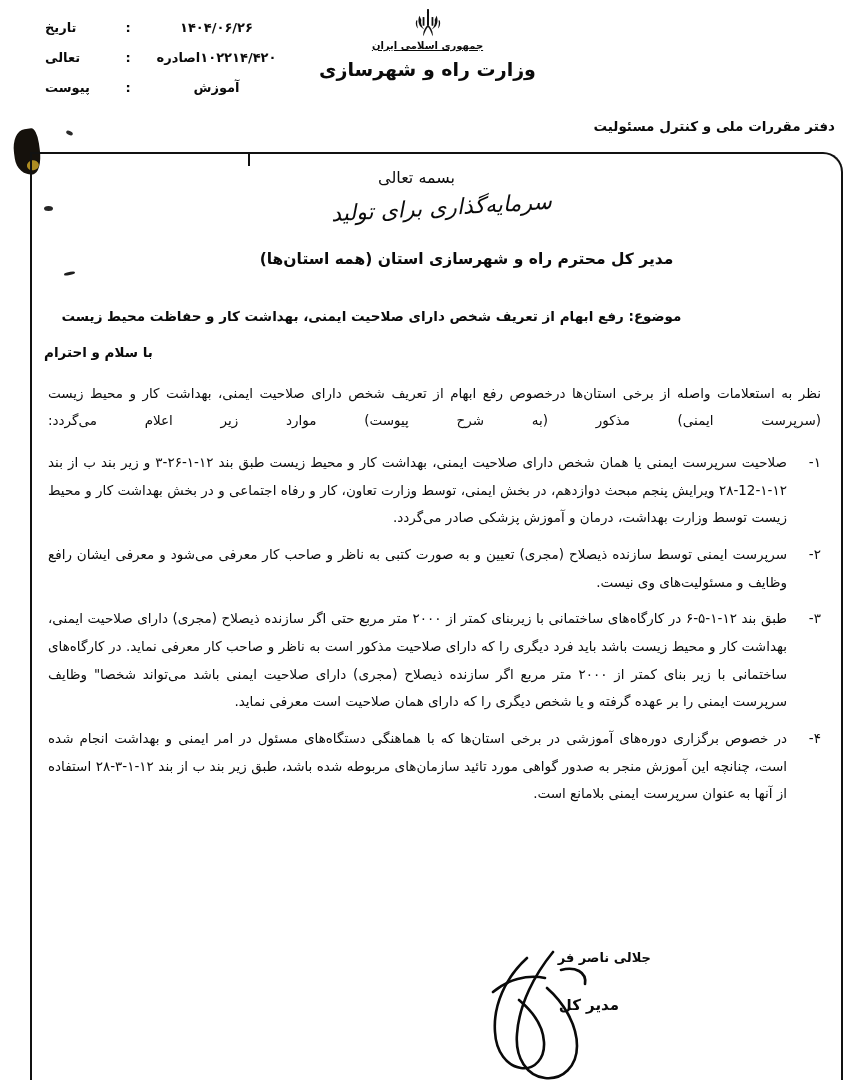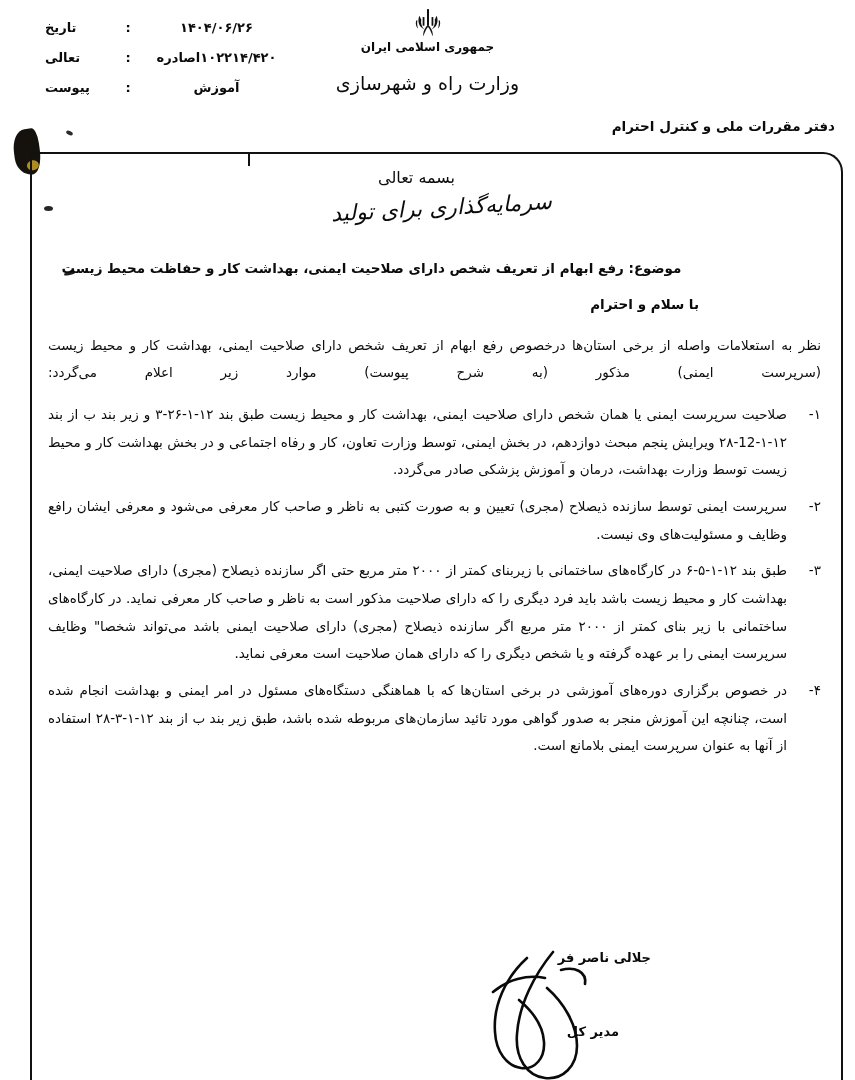--- a/index.html
+++ b/index.html
@@ -31,32 +31,33 @@
     left: 0; right: 0;
     text-align: center;
   }
   .emblem {
     width: 34px;
     height: 30px;
     margin: 0 auto 2px auto;
     display: block;
   }
   .org-line-1 {
-    font-size: 12px;
+    font-size: 10px;
     font-weight: 700;
     letter-spacing: -0.2px;
     line-height: 1.25;
     margin-top: 1px;
+    text-decoration: underline;
   }
   .org-line-2 {
     font-size: 19px;
-    font-weight: 400;
+    font-weight: 700;
     letter-spacing: -0.3px;
     line-height: 1.3;
-    margin-top: 16px;
+    margin-top: 4px;
   }
 
   .meta-block {
     position: absolute;
     top: 20px;
     right: 555px;
     width: 255px;
     text-align: right;
     font-size: 13px;
     font-weight: 700;
@@ -217,21 +218,21 @@
     font-weight: 700;
     text-align: center;
     padding-right: 130px;
     letter-spacing: -0.2px;
     line-height: 1.6;
   }
   .greeting {
     margin-top: 16px;
     font-size: 13.5px;
     font-weight: 700;
-    text-align: right;
+    text-align: left;
     padding-right: 130px;
     letter-spacing: -0.2px;
   }
 
   .intro {
     margin-top: 20px;
     font-size: 13.5px;
     line-height: 2.05;
     text-align: justify;
     text-align-last: justify;
@@ -284,24 +285,23 @@
     right: 8px;
     font-size: 13px;
     font-weight: 700;
     letter-spacing: -0.3px;
     white-space: nowrap;
   }
   .sig-title {
     position: absolute;
     top: 46px;
     right: 40px;
-    font-size: 13px;
+    font-size: 15px;
     font-weight: 700;
     letter-spacing: -0.3px;
-    margin-top: 28px;
   }
   .sig-ink {
     position: absolute;
     top: -6px;
     right: -6px;
     width: 230px;
     height: 150px;
     pointer-events: none;
   }
 </style>
@@ -339,39 +339,40 @@
       <span class="meta-colon">:</span>
       <span class="meta-label">تعالی</span>
     </div>
     <div class="meta-row">
       <span class="meta-value">آموزش</span>
       <span class="meta-colon">:</span>
       <span class="meta-label">پیوست</span>
     </div>
   </div>
 
-  <div class="dept-line">دفتر مقررات ملی و کنترل احترام</div>
+  <div class="dept-line">دفتر مقررات ملی و کنترل مسئولیت</div>
 </div>
 
 <div class="artifact-blob"></div>
 <div class="artifact-speck-a"></div>
 <div class="artifact-speck-b"></div>
 <div class="artifact-speck-c"></div>
 
 <div class="frame"></div>
 <div class="frame-top-rule"></div>
 <div class="frame-top-stub"></div>
 
 <div class="content">
 
   <div class="basmala-block">
     <div class="basmala">بسمه تعالی</div>
     <div class="slogan">سرمایه‌گذاری برای تولید</div>
   </div>
 
+  <div class="addressee">مدیر کل محترم راه و شهرسازی استان (همه استان‌ها)</div>
 
   <div class="subject">موضوع: رفع ابهام از تعریف شخص دارای صلاحیت ایمنی، بهداشت کار و حفاظت محیط زیست</div>
   <div class="greeting">با سلام و احترام</div>
 
   <div class="intro">نظر به استعلامات واصله از برخی استان‌ها درخصوص رفع ابهام از تعریف شخص دارای صلاحیت ایمنی، بهداشت کار و محیط زیست (سرپرست ایمنی) مذکور (به شرح پیوست) موارد زیر اعلام می‌گردد:</div>
 
   <div class="list">
     <div class="list-item">
       <span class="item-marker">۱-</span>
       <span class="item-text last-right">صلاحیت سرپرست ایمنی یا همان شخص دارای صلاحیت ایمنی، بهداشت کار و محیط زیست طبق بند ۱۲-۱-۲۶-۳ و زیر بند ب از بند ۱۲-۱-12-۲۸ ویرایش پنجم مبحث دوازدهم، در بخش ایمنی، توسط وزارت تعاون، کار و رفاه اجتماعی و در بخش بهداشت کار و محیط زیست توسط وزارت بهداشت، درمان و آموزش پزشکی صادر می‌گردد.</span>

